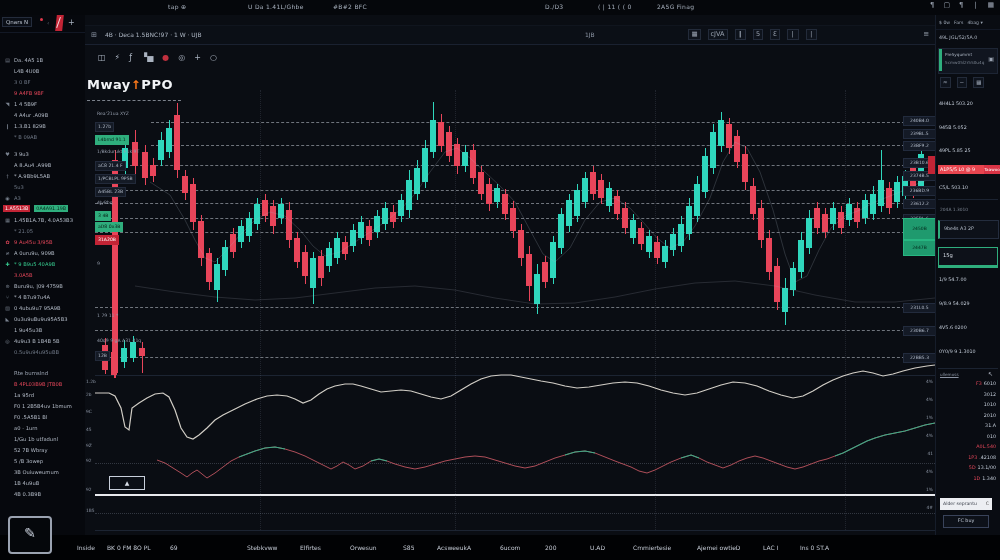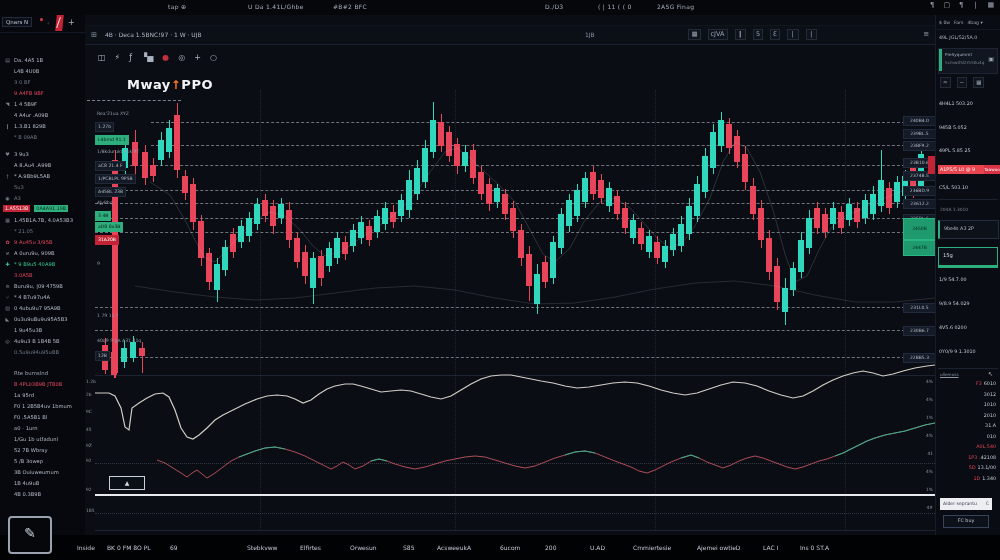--- a/index.html
+++ b/index.html
@@ -31,21 +31,21 @@
   .chart-panel{position:absolute;left:85px;top:15px;width:850px;height:520px;background:#0a0d13;}
   .chart-toolbar{position:absolute;left:0;top:10px;width:850px;height:18px;background:#0b0f16;border-top:1px solid #10151e;border-bottom:1px solid #1a2130;}
   .ct-grid{position:absolute;left:6px;top:5px;font-size:7px;color:#8d96a5;}
   .ct-sym{position:absolute;left:20px;top:5px;font-size:6px;color:#aeb7c4;white-space:nowrap;}
   .ct-center{position:absolute;left:500px;top:5px;font-size:6px;color:#8d96a5;}
   .ct-right{position:absolute;right:118px;top:3px;display:flex;gap:7px;}
   .ct-ic{font-size:6.5px;color:#9aa3b1;border:1px solid #232b3a;background:#0e131c;padding:0 2px;line-height:9px;}
   .ct-corner{position:absolute;right:6px;top:4px;font-size:7px;color:#9aa3b1;}
   .chart-icons{position:absolute;left:13px;top:38px;display:flex;gap:9px;align-items:center;}
   .ch-ic{font-size:8px;color:#aab3c0;}
-  .chart-title{position:absolute;left:2px;top:62px;font-size:13px;font-weight:bold;color:#f2f4f7;letter-spacing:.5px;margin-left:40px;}
+  .chart-title{position:absolute;left:2px;top:62px;font-size:13px;font-weight:bold;color:#f2f4f7;letter-spacing:.5px;}
   .chart-title .arrow{color:#ff7a1a;font-size:12px;}
   .plot{position:absolute;left:10px;top:75px;width:840px;height:446px;}
   .vg{position:absolute;top:0;height:440px;width:0;border-left:1px dotted rgba(150,162,185,.16);}
   .pl{position:absolute;height:0;border-top:1px dashed rgba(222,229,240,.48);}
   .cw{position:absolute;width:1px;}
   .cb{position:absolute;width:6px;}
   .cg{background:#2fd7bd;}
   .cr{background:#e8455a;}
   .axis-chip{position:absolute;left:808px;width:31px;font-size:4.5px;line-height:8px;background:#141a26;border:1px solid #222b3d;color:#b2bbc9;text-align:center;white-space:nowrap;overflow:hidden;}
   .axis-chip.green{background:#1f9a6e;border-color:#27b681;color:#04281b;}

